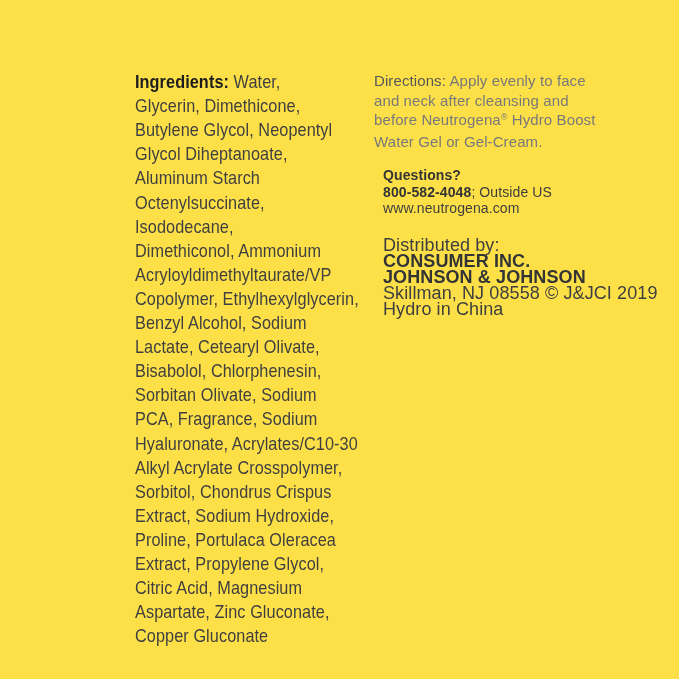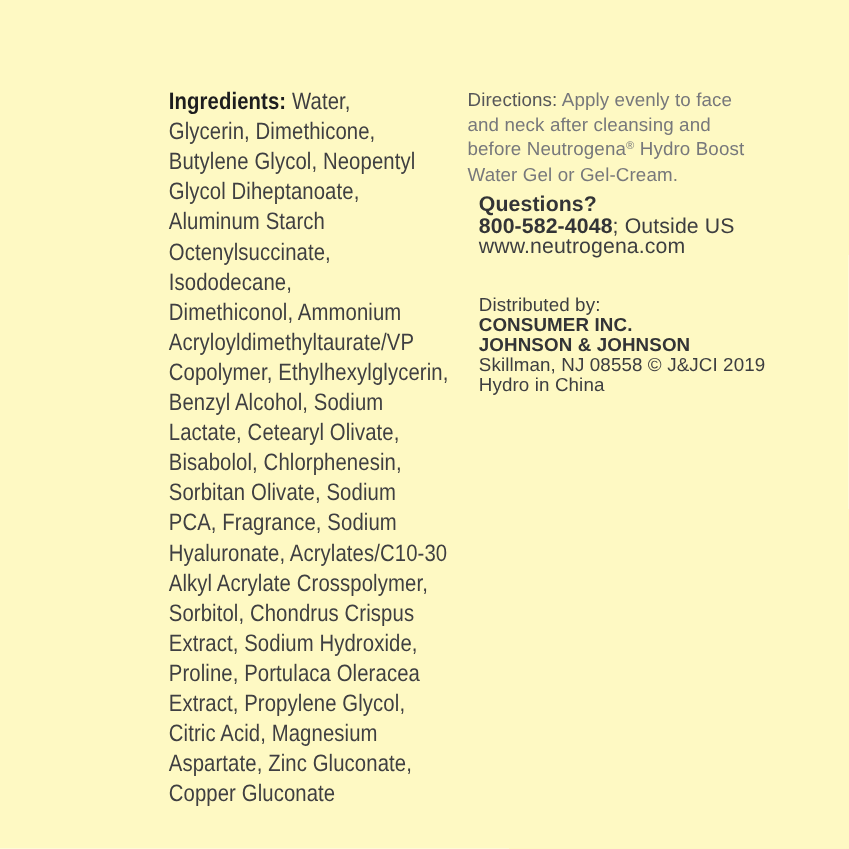--- a/index.html
+++ b/index.html
@@ -5,21 +5,21 @@
   * { margin: 0; padding: 0; box-sizing: border-box; }
   html, body { width: 679px; height: 679px; }
   body {
     font-family: "Liberation Sans", sans-serif;
     background: #ffffff;
   }
   .canvas {
     position: relative;
     width: 679px;
     height: 679px;
-    background: #fef9c3;
+    background: #fde047;
     overflow: hidden;
   }
 
   
   .ingredients-block {
     position: absolute;
     left: 135px;
     top: 46px;
     width: 276px;
     font-size: 19px;
@@ -53,31 +53,31 @@
   .reg-mark {
     font-size: 9px;
     position: relative;
     top: -5px;
     white-space: normal;
   }
 
   .questions-block {
     position: absolute;
     left: 383px;
-    top: 156px;
-    font-size: 17px;
+    top: 167px;
+    font-size: 14px;
     line-height: 16.6px;
     color: #3d3e40;
     letter-spacing: 0.1px;
   }
   .distributor-block {
     position: absolute;
     left: 383px;
     top: 237px;
-    font-size: 15px;
+    font-size: 18px;
     line-height: 16.1px;
     color: #3d3e40;
     letter-spacing: 0.1px;
   }
   .b { font-weight: bold; color: #333436; }
   .line { white-space: nowrap; }
 </style>
 </head>
 <body>
 

